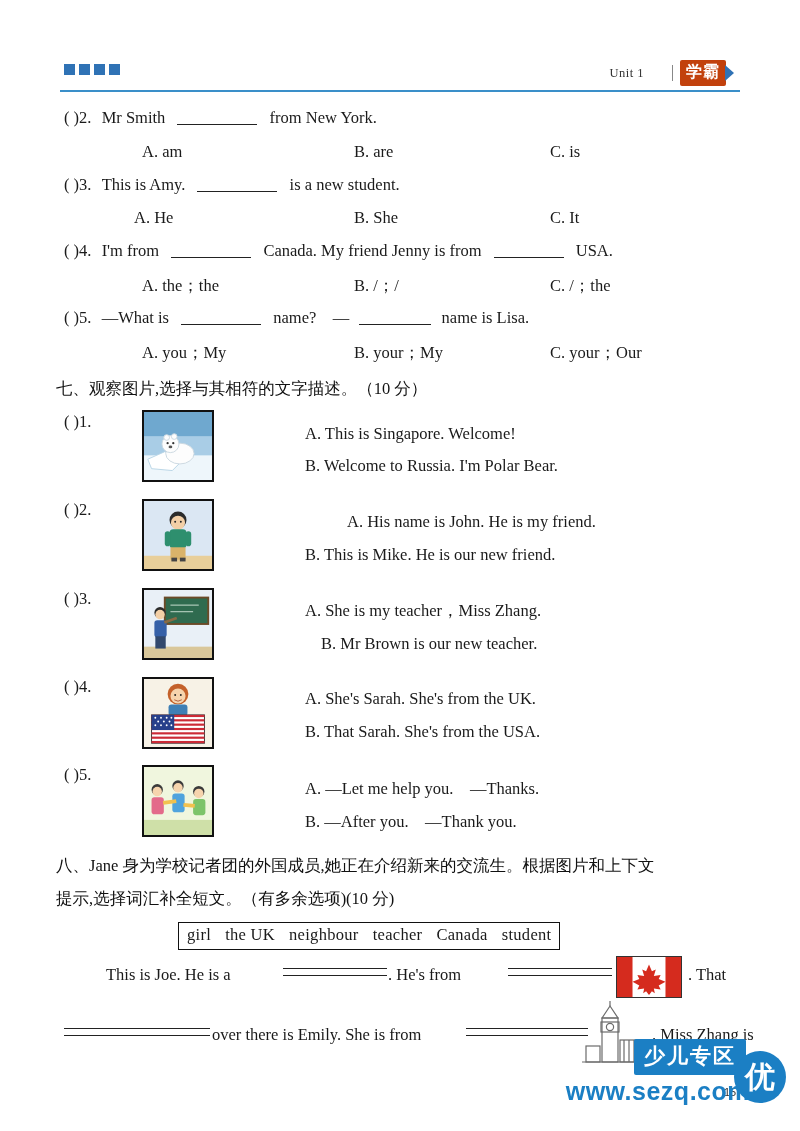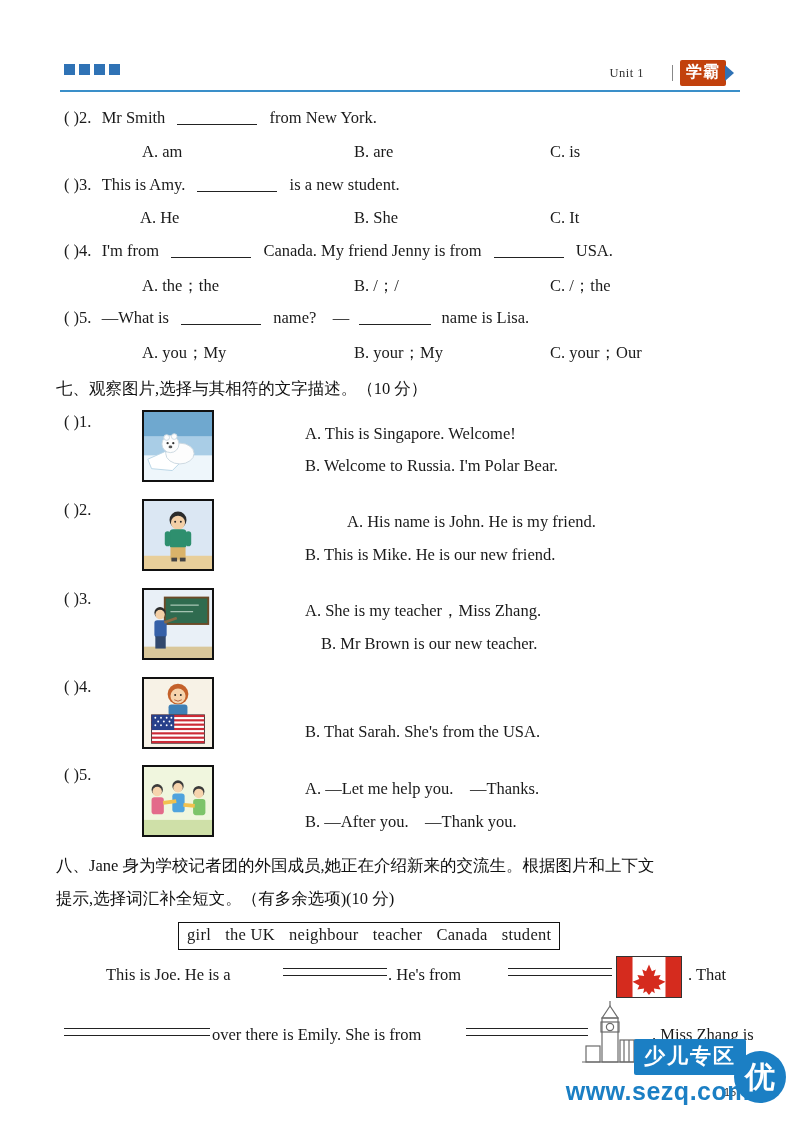--- a/index.html
+++ b/index.html
@@ -213,21 +213,21 @@
     <span class="opt" style="left:486px;">C. is</span>
   </div>
 
   <div class="q-row" style="left:64px; top:175px;">
     <span>(          )3.</span>
     <span style="margin-left:6px;">This is Amy.</span>
     <span class="blank-line" style="width:80px; margin:0 8px;"></span>
     <span>is a new student.</span>
   </div>
   <div class="opts" style="left:64px; top:208px; width:680px; height:22px;">
-    <span class="opt" style="left:76px;">A. He</span>
+    <span class="opt" style="left:70px;">A. He</span>
     <span class="opt" style="left:290px;">B. She</span>
     <span class="opt" style="left:486px;">C. It</span>
   </div>
 
   <div class="q-row" style="left:64px; top:241px;">
     <span>(          )4.</span>
     <span style="margin-left:6px;">I'm from</span>
     <span class="blank-line" style="width:80px; margin:0 8px;"></span>
     <span>Canada. My friend Jenny is from</span>
     <span class="blank-line" style="width:70px; margin:0 8px;"></span>
@@ -342,20 +342,21 @@
         <circle cx="15" cy="45" r="1"></circle>
           <circle cx="21" cy="45" r="1"></circle>
           <circle cx="27" cy="45" r="1"></circle>
         <circle cx="12" cy="49" r="1"></circle>
           <circle cx="18" cy="49" r="1"></circle>
           <circle cx="24" cy="49" r="1"></circle>
           <circle cx="29" cy="49" r="1"></circle>
       </g>
     </svg>
   </div>
+  <div class="pic-choice" style="left:305px; top:689px;">A. She's Sarah. She's from the UK.</div>
   <div class="pic-choice" style="left:305px; top:722px;">B. That Sarah. She's from the USA.</div>
 
   <div class="q-row" style="left:64px; top:765px;">(          )5.</div>
   <div class="pic" style="left:142px; top:765px;">
     <svg viewBox="0 0 72 72" width="100%" height="100%" preserveAspectRatio="none">
       <rect width="72" height="72" fill="#f0f6de"></rect>
       <rect x="0" y="56" width="72" height="16" fill="#cfe0a8"></rect>
       <circle cx="14" cy="24" r="6" fill="#3a3a3a"></circle>
         <circle cx="14" cy="26" r="5" fill="#f6d4ad"></circle>
       <rect x="8" y="32" width="13" height="18" rx="3" fill="#e36a8a"></rect>

